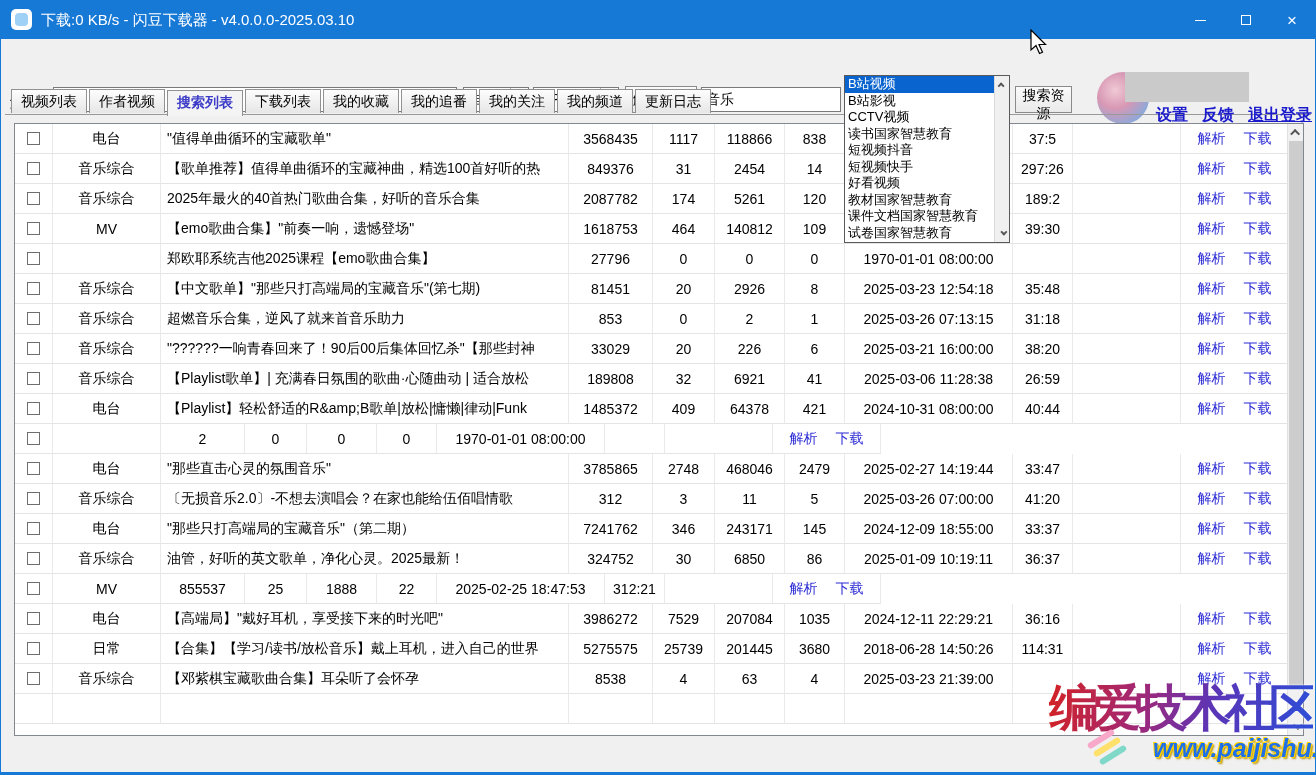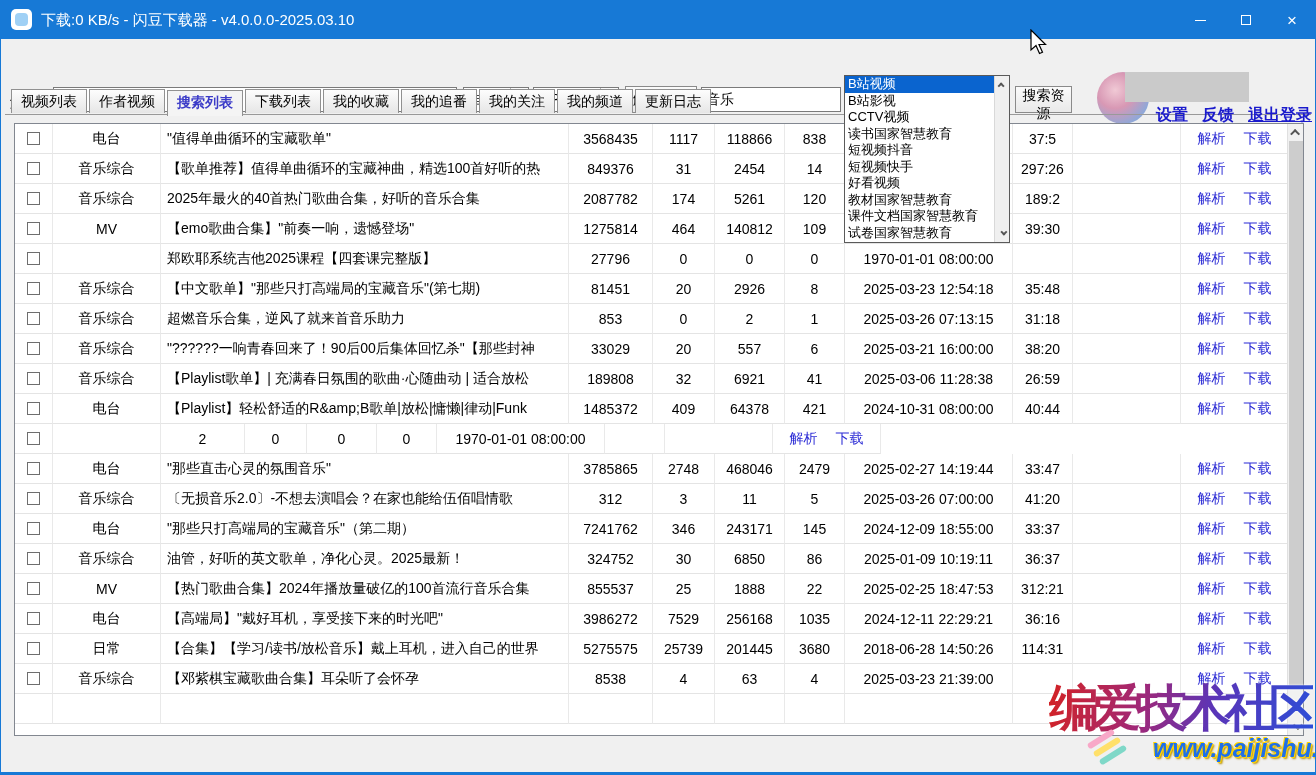--- a/index.html
+++ b/index.html
@@ -208,38 +208,38 @@
           <span class="act-link">解析</span>
           <span class="act-link">下载</span>
         </div>
       </div>
       <div class="trow">
         <div class="td" style="width: 38px;">
           <span class="cb"></span>
         </div>
         <div class="td" style="width: 108px;">MV</div>
         <div class="td name" style="width: 408px;">【emo歌曲合集】"前奏一响，遗憾登场"</div>
-        <div class="td" style="width: 84px;">1275814</div>
+        <div class="td" style="width: 84px;">1618753</div>
         <div class="td" style="width: 62px;">464</div>
         <div class="td" style="width: 70px;">140812</div>
         <div class="td" style="width: 60px;">109</div>
         <div class="td" style="width: 168px;">2025-03-21 16:28:25</div>
         <div class="td" style="width: 60px;">39:30</div>
         <div class="td" style="width: 108px;"></div>
         <div class="td" style="width: 108px;">
           <span class="act-link">解析</span>
           <span class="act-link">下载</span>
         </div>
       </div>
       <div class="trow">
         <div class="td" style="width: 38px;">
           <span class="cb"></span>
         </div>
         <div class="td" style="width: 108px;"></div>
-        <div class="td name" style="width: 408px;">郑欧耶系统吉他2025课程【四套课完整版】</div>
+        <div class="td name" style="width: 408px;">郑欧耶系统吉他2025课程【emo歌曲合集】</div>
         <div class="td" style="width: 84px;">27796</div>
         <div class="td" style="width: 62px;">0</div>
         <div class="td" style="width: 70px;">0</div>
         <div class="td" style="width: 60px;">0</div>
         <div class="td" style="width: 168px;">1970-01-01 08:00:00</div>
         <div class="td" style="width: 60px;"></div>
         <div class="td" style="width: 108px;"></div>
         <div class="td" style="width: 108px;">
           <span class="act-link">解析</span>
           <span class="act-link">下载</span>
@@ -282,21 +282,21 @@
         </div>
       </div>
       <div class="trow">
         <div class="td" style="width: 38px;">
           <span class="cb"></span>
         </div>
         <div class="td" style="width: 108px;">音乐综合</div>
         <div class="td name" style="width: 408px;">"??????一响青春回来了！90后00后集体回忆杀"【那些封神</div>
         <div class="td" style="width: 84px;">33029</div>
         <div class="td" style="width: 62px;">20</div>
-        <div class="td" style="width: 70px;">557</div>
+        <div class="td" style="width: 70px;">226</div>
         <div class="td" style="width: 60px;">6</div>
         <div class="td" style="width: 168px;">2025-03-21 16:00:00</div>
         <div class="td" style="width: 60px;">38:20</div>
         <div class="td" style="width: 108px;"></div>
         <div class="td" style="width: 108px;">
           <span class="act-link">解析</span>
           <span class="act-link">下载</span>
         </div>
       </div>
       <div class="trow">
@@ -422,42 +422,41 @@
         <div class="td" style="width: 108px;">
           <span class="act-link">解析</span>
           <span class="act-link">下载</span>
         </div>
       </div>
       <div class="trow">
         <div class="td" style="width: 38px;">
           <span class="cb"></span>
         </div>
         <div class="td" style="width: 108px;">MV</div>
-        <div class="td name" style="width: 408px;">【热门歌曲合集】2024年播放量破亿的100首流行音乐合集</div>
         <div class="td" style="width: 84px;">855537</div>
         <div class="td" style="width: 62px;">25</div>
         <div class="td" style="width: 70px;">1888</div>
         <div class="td" style="width: 60px;">22</div>
         <div class="td" style="width: 168px;">2025-02-25 18:47:53</div>
         <div class="td" style="width: 60px;">312:21</div>
         <div class="td" style="width: 108px;"></div>
         <div class="td" style="width: 108px;">
           <span class="act-link">解析</span>
           <span class="act-link">下载</span>
         </div>
       </div>
       <div class="trow">
         <div class="td" style="width: 38px;">
           <span class="cb"></span>
         </div>
         <div class="td" style="width: 108px;">电台</div>
         <div class="td name" style="width: 408px;">【高端局】"戴好耳机，享受接下来的时光吧"</div>
         <div class="td" style="width: 84px;">3986272</div>
         <div class="td" style="width: 62px;">7529</div>
-        <div class="td" style="width: 70px;">256168</div>
+        <div class="td" style="width: 70px;">207084</div>
         <div class="td" style="width: 60px;">1035</div>
         <div class="td" style="width: 168px;">2024-12-11 22:29:21</div>
         <div class="td" style="width: 60px;">36:16</div>
         <div class="td" style="width: 108px;"></div>
         <div class="td" style="width: 108px;">
           <span class="act-link">解析</span>
           <span class="act-link">下载</span>
         </div>
       </div>
       <div class="trow">

